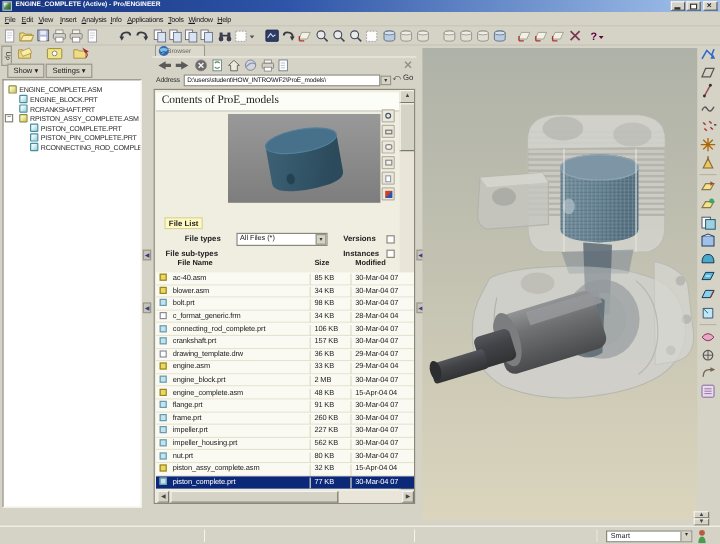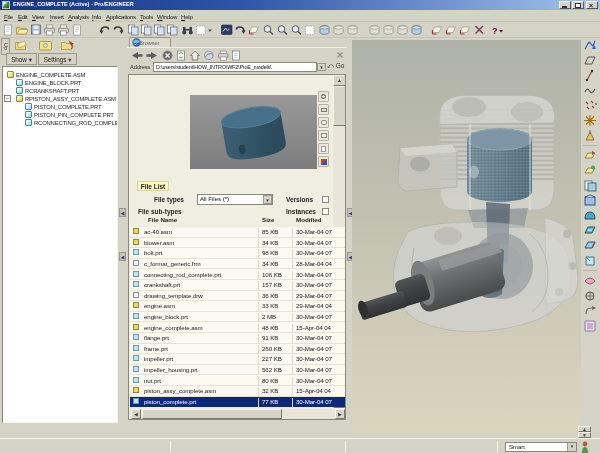--- a/index.html
+++ b/index.html
@@ -440,20 +440,21 @@
     <path d="M210.5 3.5 L215.5 8.5 M215.5 3.5 L210.5 8.5" stroke="#909086" stroke-width="1.2"></path>
   </svg>
   </div>
   <div id="baddr">
     <span id="addrlabel">Address</span>
     <div id="addrfield">D:\users\student\HOW_INTRO\WF2\ProE_models\</div>
     <div id="addrdrop">▾</div>
     <div id="gobtn">⤺ Go</div>
   </div>
   <div id="bcontent">
+    <div id="heading">&nbsp;&nbsp;Contents of ProE_models</div>
     <div id="preview">
       <svg width="127" height="74" viewBox="0 0 127 74">
         <defs>
           <linearGradient id="cylg" x1="0" y1="0" x2="1" y2="0.3">
             <stop offset="0" stop-color="#3f6276"></stop>
             <stop offset="0.5" stop-color="#35576a"></stop>
             <stop offset="1" stop-color="#2b4a5c"></stop>
           </linearGradient>
         </defs>
         <g transform="rotate(-10 64 40)">

